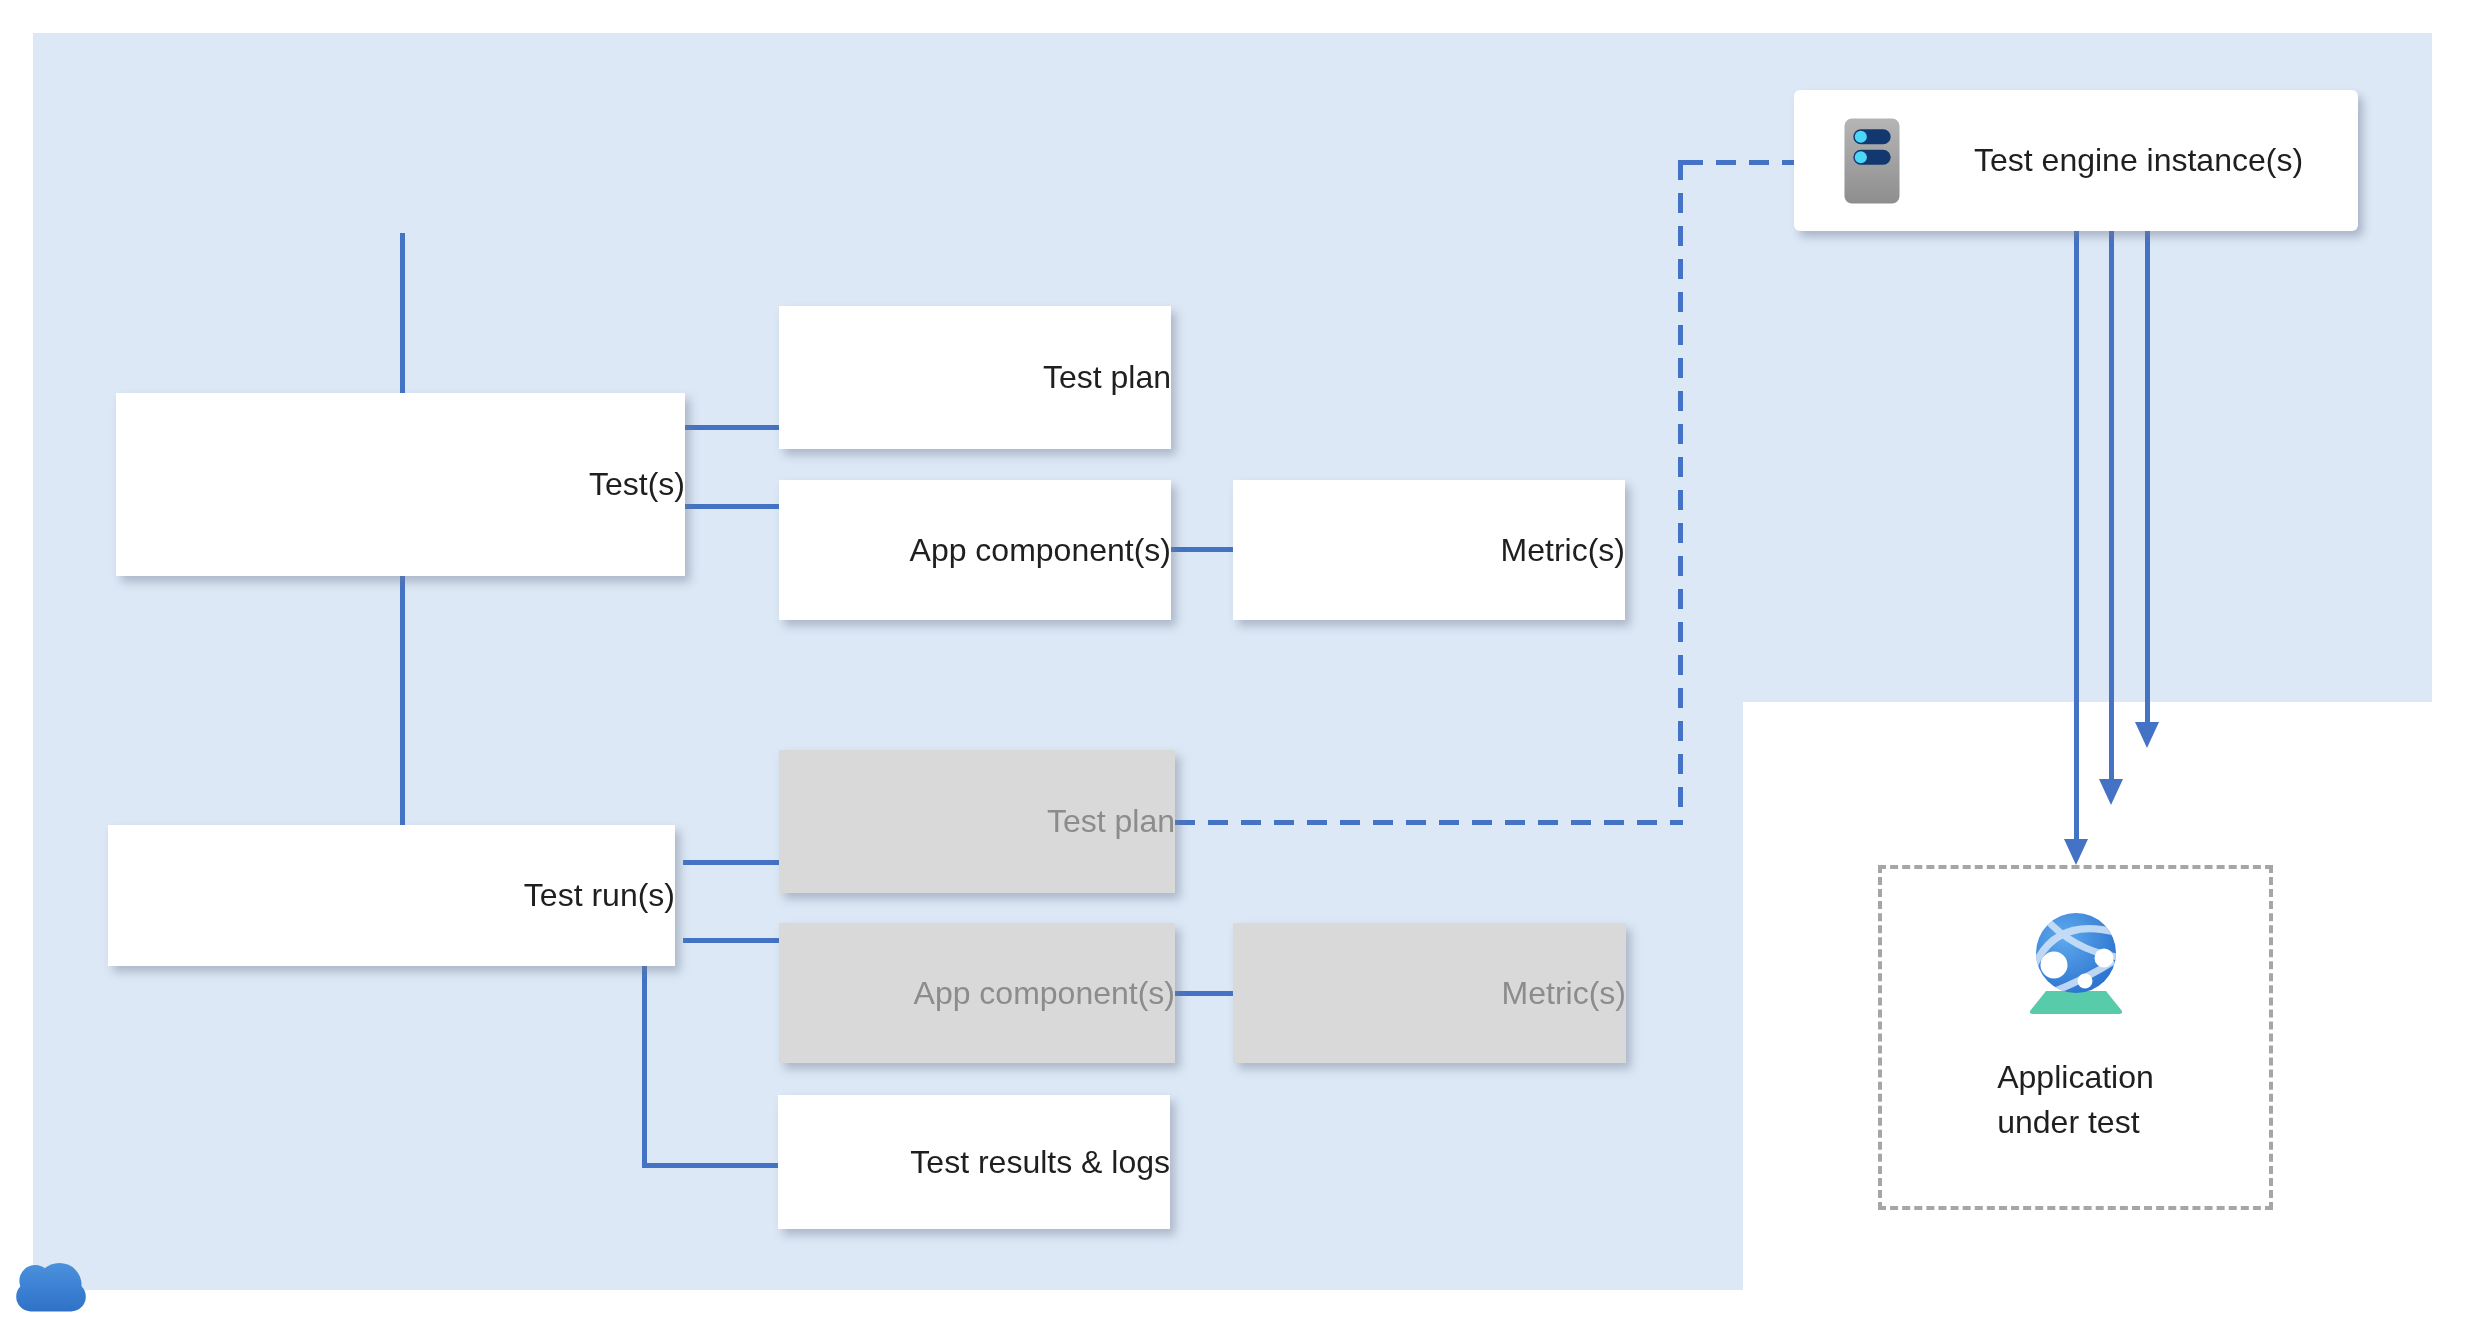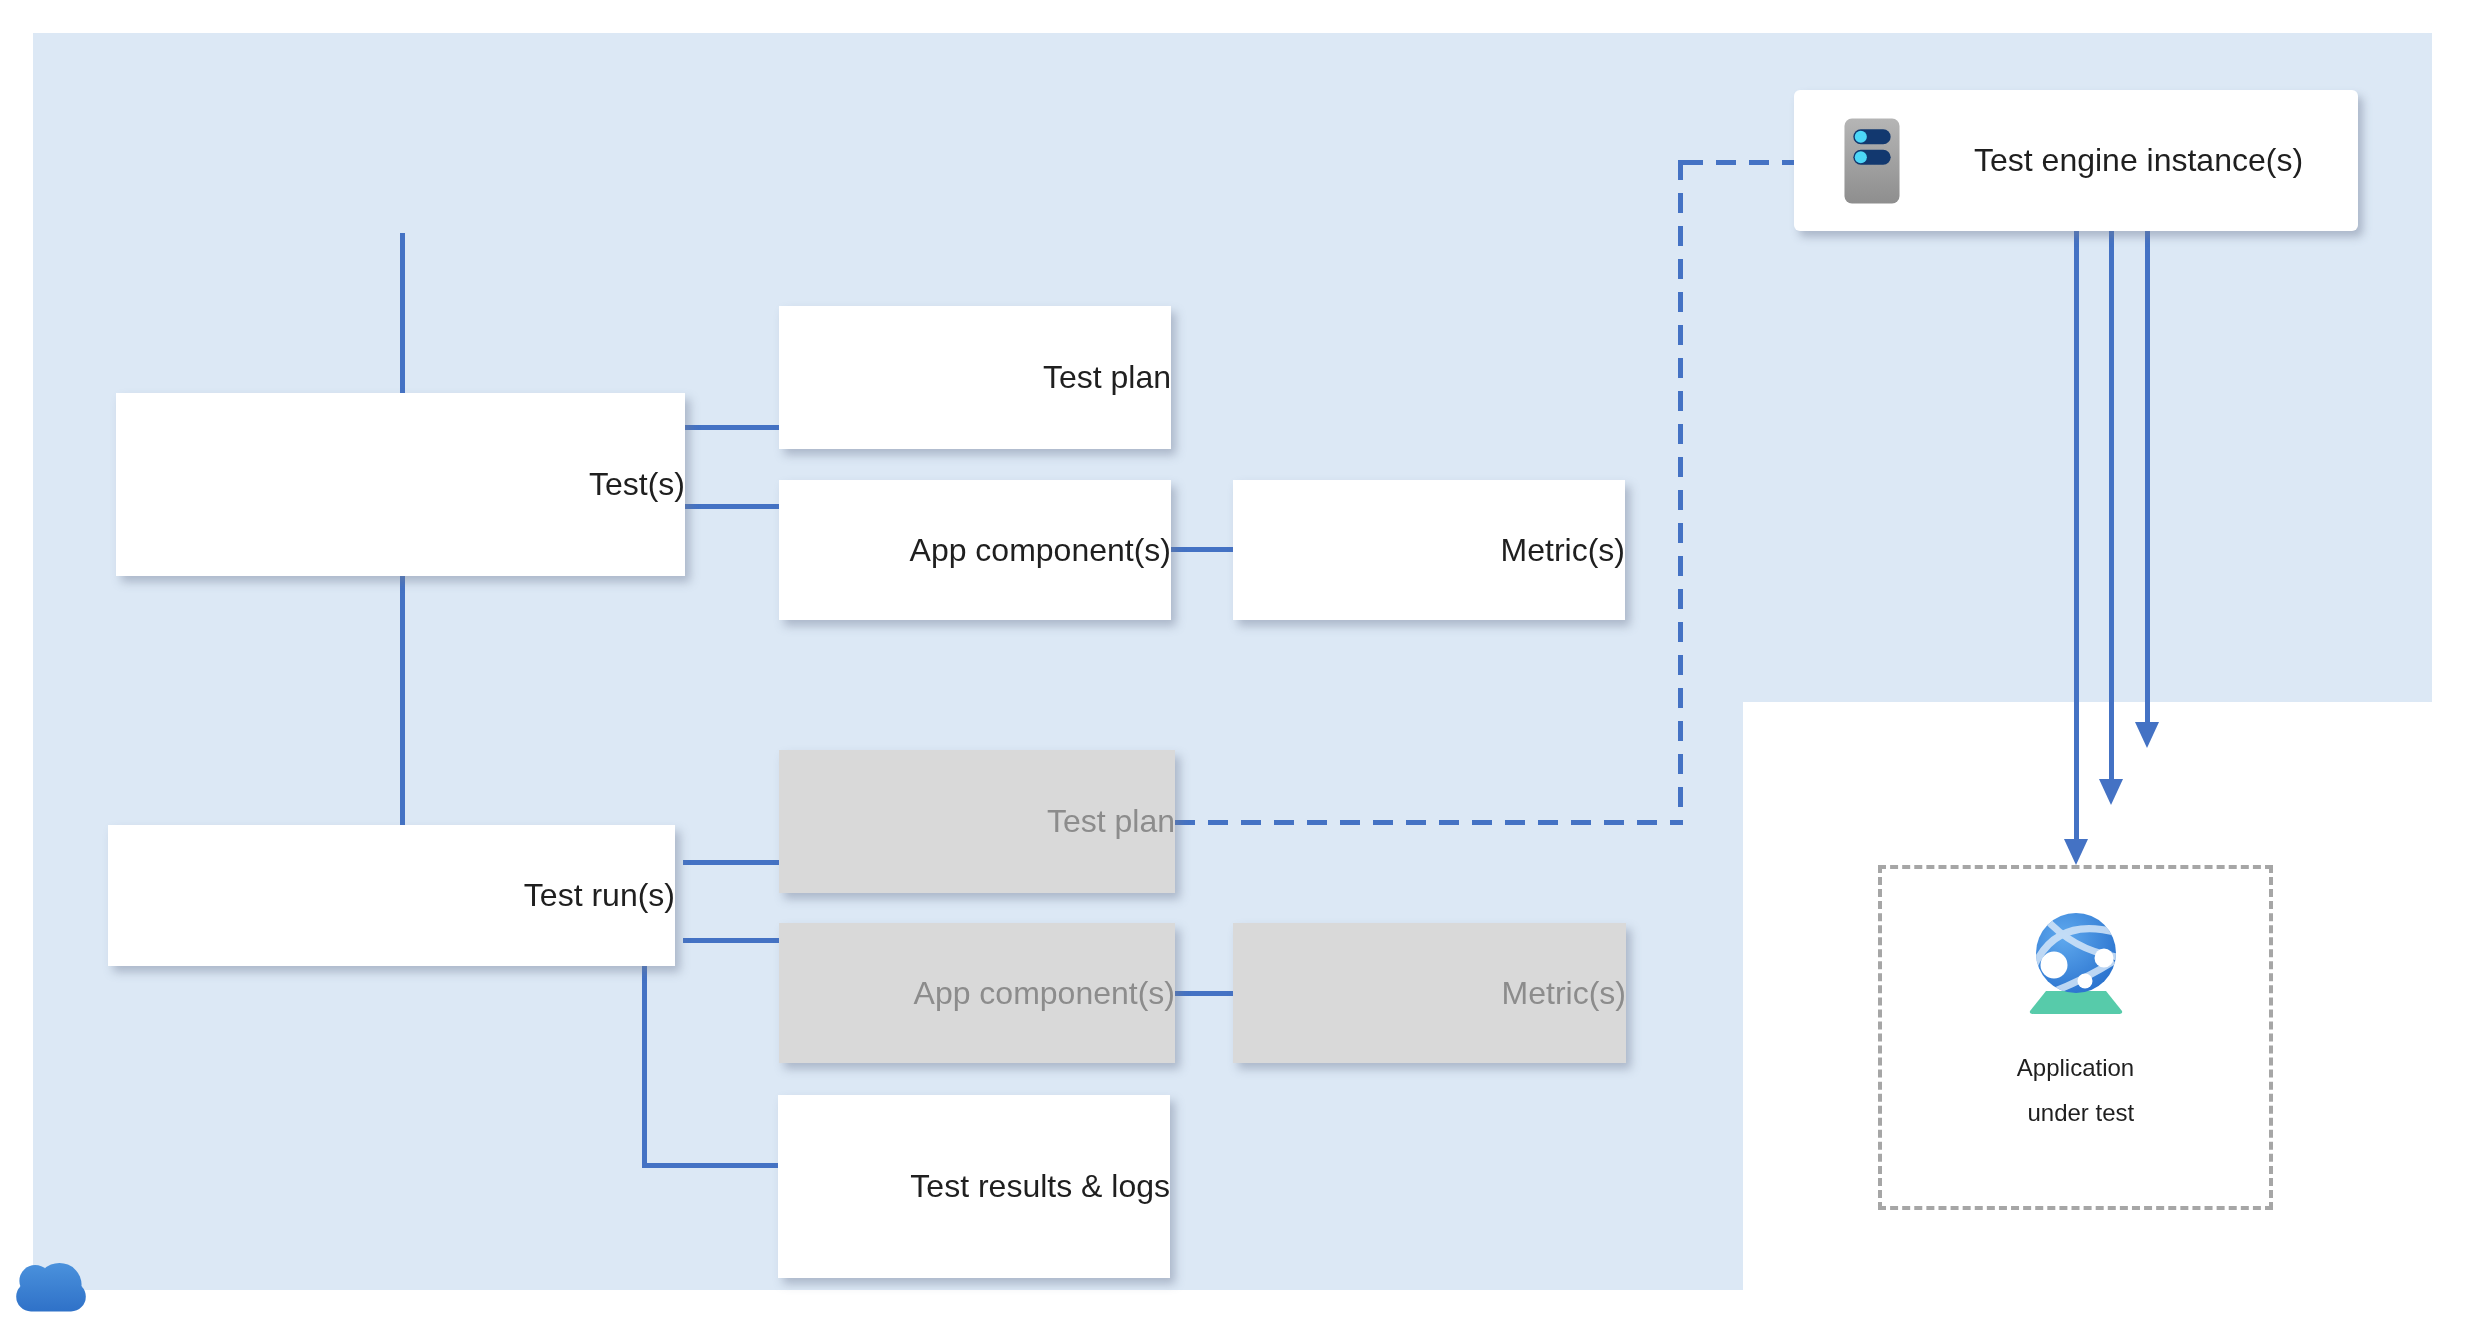--- a/index.html
+++ b/index.html
@@ -48,28 +48,28 @@
   #n-alt{left:116px;top:90px;width:569px;height:143px;justify-content:flex-start;padding-left:36px;box-sizing:border-box;gap:42px;}
   #n-engine{left:1794px;top:90px;width:564px;height:141px;justify-content:flex-start;padding-left:50px;box-sizing:border-box;gap:74px;border-radius:6px;}
   #n-tests{left:116px;top:393px;width:569px;height:183px;}
   #n-plan{left:779px;top:306px;width:392px;height:143px;}
   #n-appc{left:779px;top:480px;width:392px;height:140px;}
   #n-metrics{left:1233px;top:480px;width:392px;height:140px;}
   #n-runs{left:108px;top:825px;width:567px;height:141px;}
   #n-plan-run{left:779px;top:750px;width:396px;height:143px;}
   #n-appc-run{left:779px;top:923px;width:396px;height:140px;}
   #n-metrics-run{left:1233px;top:923px;width:393px;height:140px;}
-  #n-results{left:778px;top:1095px;width:392px;height:183px;}
+  #n-results{left:778px;top:1095px;width:392px;height:134px;}
 
   #n-aut{
     position:absolute;left:1878px;top:865px;width:395px;height:345px;box-sizing:border-box;
     border:4px dashed #a6a6a6;display:flex;flex-direction:column;align-items:center;
     padding-top:40px;background:transparent;
   }
-  #n-aut .aut-text{margin-top:26px;text-align:right;font-size:24px;line-height:45px;color:#1f1f1f;}
+  #n-aut .aut-text{margin-top:36px;text-align:left;font-size:32px;line-height:45px;color:#1f1f1f;}
 
   .icon{flex:0 0 auto;display:block;}
   #cloud{position:absolute;left:12px;top:1254px;width:78px;height:60px;}
 </style>
 </head>
 <body>
 
 <div id="canvas">
 
   <div class="panel" id="bg-blue"></div>

